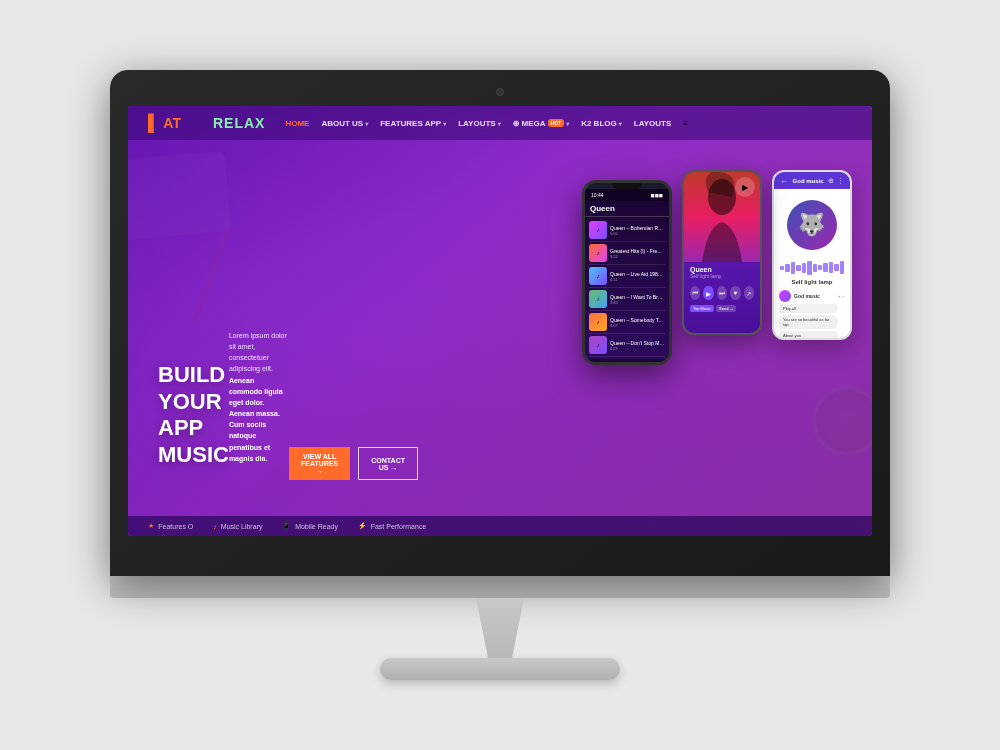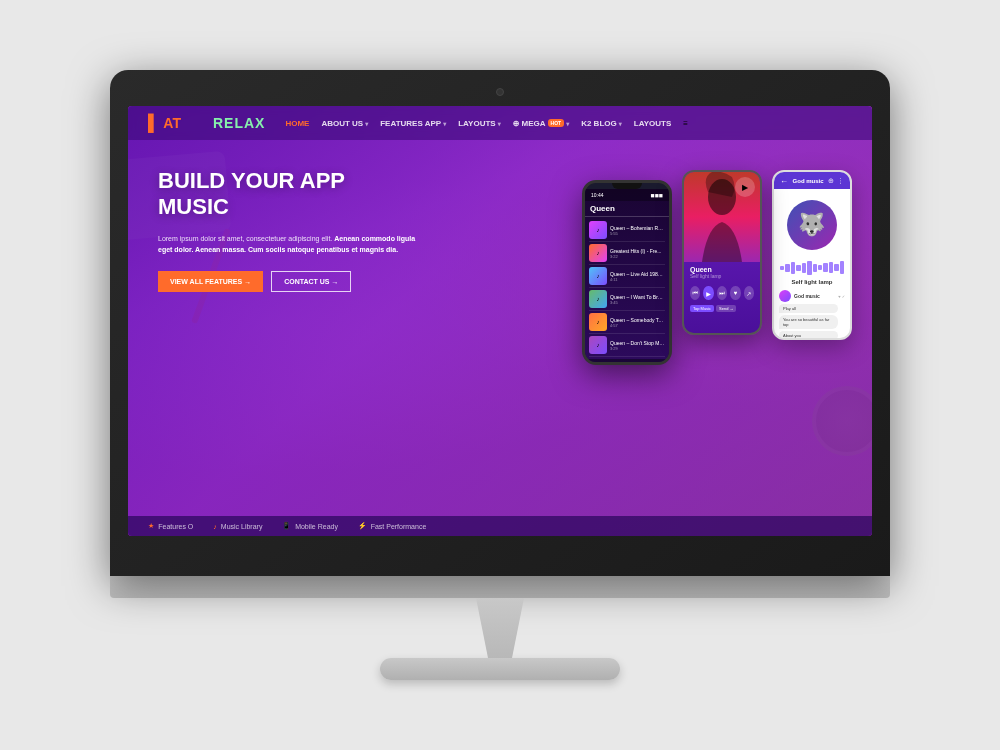--- a/index.html
+++ b/index.html
@@ -172,22 +172,23 @@
       font-size: 6px;
       opacity: 0.7;
     }
 
     
     .hero-content {
       position: relative;
       z-index: 5;
       padding: 28px 30px 20px 30px;
       display: flex;
-      flex-direction: column;
+      flex-direction: row;
       max-width: 320px;
+      align-items: flex-end;
     }
 
     .hero-title {
       color: white;
       font-size: 22px;
       font-weight: 900;
       line-height: 1.2;
       margin-bottom: 12px;
       text-shadow: 0 2px 10px rgba(0,0,0,0.3);
     }

